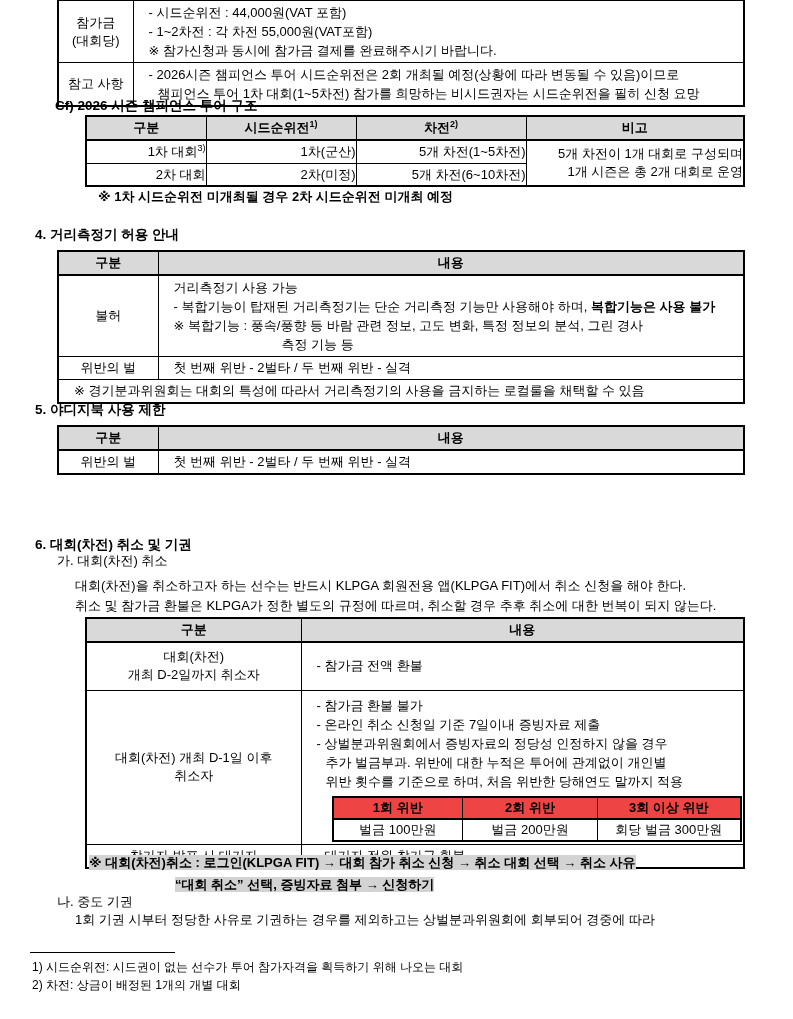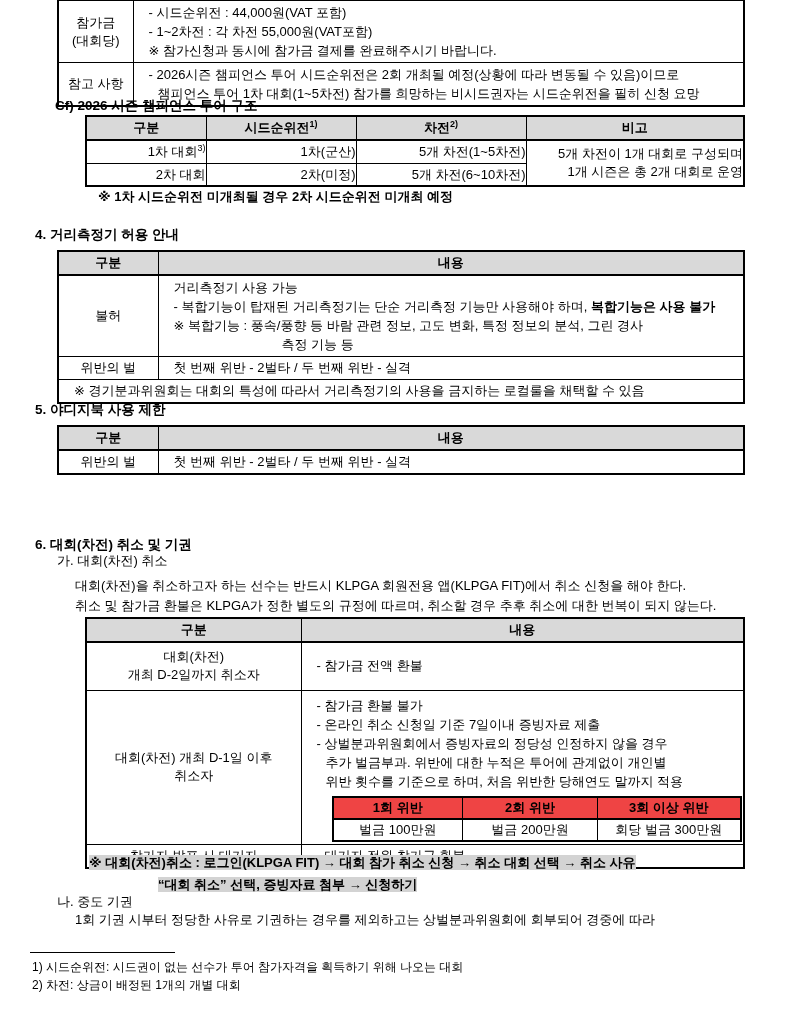--- a/index.html
+++ b/index.html
@@ -202,21 +202,21 @@
       </td>
     </tr>
     <tr style="height:24px">
       <td class="lbl">참가자 발표 시 대기자</td>
       <td class="cnt">- 대기자 전원 참가금 환불</td>
     </tr>
   </tbody>
     </table>
 
   <div class="abs" style="left:75px; top:854px;margin-left:14px;"><span class="hl">※ 대회(차전)취소 : 로그인(KLPGA FIT) → 대회 참가 취소 신청 → 취소 대회 선택 → 취소 사유</span></div>
-  <div class="abs" style="left:158px; top:876px;"><span class="hl">“대회 취소” 선택, 증빙자료 첨부 → 신청하기</span></div>
+  <div class="abs" style="left:175px; top:876px;"><span class="hl">“대회 취소” 선택, 증빙자료 첨부 → 신청하기</span></div>
 
   <div class="abs nw" style="left:57px; top:893px;">나. 중도 기권</div>
   <div class="abs nw" style="left:75px; top:911px;">1회 기권 시부터 정당한 사유로 기권하는 경우를 제외하고는 상벌분과위원회에 회부되어 경중에 따라</div>
 
   <div class="abs foot-rule" style="left:30px; top:952px;"></div>
   <div class="abs" style="left:32px; top:959px;">
     <div class="footnote">1) 시드순위전: 시드권이 없는 선수가 투어 참가자격을 획득하기 위해 나오는 대회</div>
     <div class="footnote">2) 차전: 상금이 배정된 1개의 개별 대회</div>
   </div>
 

